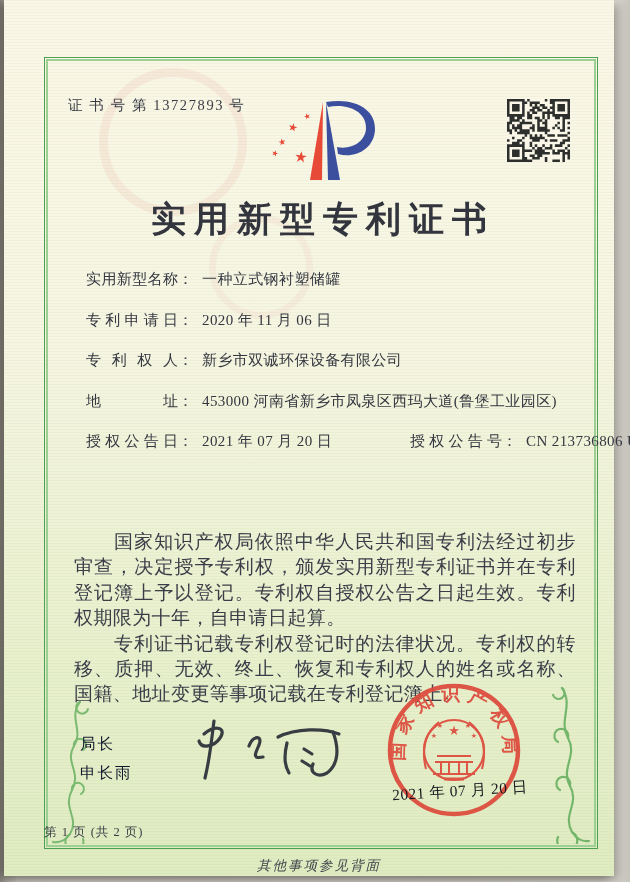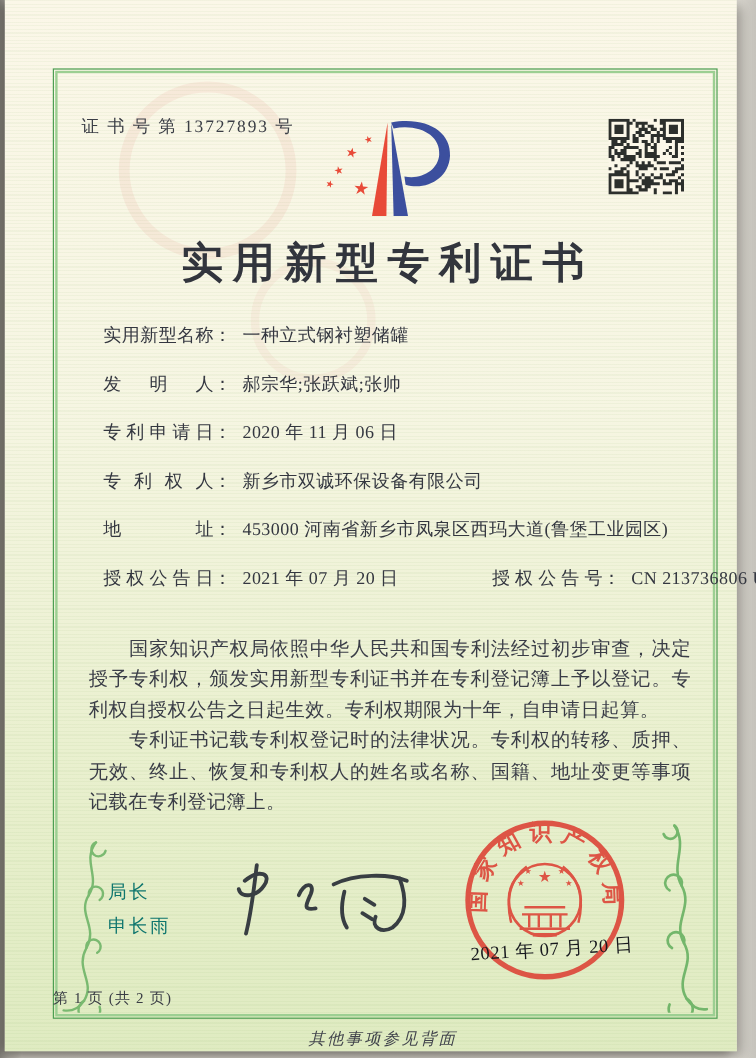--- a/index.html
+++ b/index.html
@@ -30,24 +30,24 @@
   .logo{position:absolute;left:256px;top:96px;width:126px;height:94px;}
   .qr{position:absolute;left:503px;top:99px;width:63px;height:63px;color:#2c2f2c;}
   .fields{position:absolute;left:82px;top:270px;width:500px;font-size:15px;color:#343740;}
   .frow{margin-bottom:21.5px;white-space:nowrap;}
   .frow.first{}
   .flabel{display:inline-block;width:92px;text-align:justify;text-align-last:justify;vertical-align:bottom;}
   .fcolon{display:inline-block;margin-right:9px;}
   .fvalue{letter-spacing:.4px;}
   .fvalue.w{display:inline-block;width:166px;}
   .pair2{margin-left:42px;}
-  .paras{position:absolute;left:70px;top:529px;width:502px;font-size:16px;line-height:25.4px;
+  .paras{position:absolute;left:70px;top:529px;width:502px;font-size:19px;line-height:25.4px;
          letter-spacing:.4px;color:#3a3d47;text-align:justify;}
   .paras p{margin:0;text-indent:2.1em;}
-  .signer{position:absolute;left:86px;top:729px;font-size:15.5px;line-height:29px;color:#0f766e;letter-spacing:2px;}
+  .signer{position:absolute;left:76px;top:729px;font-size:15.5px;line-height:29px;color:#0f172a;letter-spacing:2px;}
   .signature{position:absolute;left:182px;top:718px;width:164px;height:64px;}
   .seal{position:absolute;left:378px;top:678px;width:144px;height:144px;opacity:.93;}
   .sealdate{position:absolute;left:388px;top:781px;font-size:15.5px;color:#17191e;letter-spacing:.5px;
             transform:rotate(-3.5deg);white-space:nowrap;}
   .pagenum{position:absolute;left:40px;width:552px;top:824px;text-align:left;font-size:12.5px;
            letter-spacing:1px;color:#3a3d45;}
   .backnote{position:absolute;left:0;width:630px;top:857px;text-align:center;font-size:13.5px;
             font-style:italic;letter-spacing:2px;color:#41444c;}
 </style>
 </head>
@@ -101,23 +101,20 @@
     <svg class="qr" viewBox="0 0 62 62">
       <rect x="0" y="0" width="62" height="62" fill="#fbf7e8"></rect>
       <path id="qr-path" fill="#2c2f2c" d="M0.00 0.00h2.48v2.48h-2.48zM2.48 0.00h2.48v2.48h-2.48zM4.96 0.00h2.48v2.48h-2.48zM7.44 0.00h2.48v2.48h-2.48zM9.92 0.00h2.48v2.48h-2.48zM12.40 0.00h2.48v2.48h-2.48zM14.88 0.00h2.48v2.48h-2.48zM19.84 0.00h2.48v2.48h-2.48zM37.20 0.00h2.48v2.48h-2.48zM42.16 0.00h2.48v2.48h-2.48zM44.64 0.00h2.48v2.48h-2.48zM47.12 0.00h2.48v2.48h-2.48zM49.60 0.00h2.48v2.48h-2.48zM52.08 0.00h2.48v2.48h-2.48zM54.56 0.00h2.48v2.48h-2.48zM57.04 0.00h2.48v2.48h-2.48zM59.52 0.00h2.48v2.48h-2.48zM0.00 2.48h2.48v2.48h-2.48zM14.88 2.48h2.48v2.48h-2.48zM17.36 2.48h2.48v2.48h-2.48zM22.32 2.48h2.48v2.48h-2.48zM24.80 2.48h2.48v2.48h-2.48zM27.28 2.48h2.48v2.48h-2.48zM29.76 2.48h2.48v2.48h-2.48zM42.16 2.48h2.48v2.48h-2.48zM44.64 2.48h2.48v2.48h-2.48zM59.52 2.48h2.48v2.48h-2.48zM0.00 4.96h2.48v2.48h-2.48zM4.96 4.96h2.48v2.48h-2.48zM7.44 4.96h2.48v2.48h-2.48zM9.92 4.96h2.48v2.48h-2.48zM14.88 4.96h2.48v2.48h-2.48zM22.32 4.96h2.48v2.48h-2.48zM27.28 4.96h2.48v2.48h-2.48zM32.24 4.96h2.48v2.48h-2.48zM34.72 4.96h2.48v2.48h-2.48zM44.64 4.96h2.48v2.48h-2.48zM49.60 4.96h2.48v2.48h-2.48zM52.08 4.96h2.48v2.48h-2.48zM54.56 4.96h2.48v2.48h-2.48zM59.52 4.96h2.48v2.48h-2.48zM0.00 7.44h2.48v2.48h-2.48zM4.96 7.44h2.48v2.48h-2.48zM7.44 7.44h2.48v2.48h-2.48zM9.92 7.44h2.48v2.48h-2.48zM14.88 7.44h2.48v2.48h-2.48zM24.80 7.44h2.48v2.48h-2.48zM27.28 7.44h2.48v2.48h-2.48zM29.76 7.44h2.48v2.48h-2.48zM34.72 7.44h2.48v2.48h-2.48zM37.20 7.44h2.48v2.48h-2.48zM42.16 7.44h2.48v2.48h-2.48zM44.64 7.44h2.48v2.48h-2.48zM49.60 7.44h2.48v2.48h-2.48zM52.08 7.44h2.48v2.48h-2.48zM54.56 7.44h2.48v2.48h-2.48zM59.52 7.44h2.48v2.48h-2.48zM0.00 9.92h2.48v2.48h-2.48zM4.96 9.92h2.48v2.48h-2.48zM7.44 9.92h2.48v2.48h-2.48zM9.92 9.92h2.48v2.48h-2.48zM14.88 9.92h2.48v2.48h-2.48zM22.32 9.92h2.48v2.48h-2.48zM24.80 9.92h2.48v2.48h-2.48zM29.76 9.92h2.48v2.48h-2.48zM32.24 9.92h2.48v2.48h-2.48zM39.68 9.92h2.48v2.48h-2.48zM44.64 9.92h2.48v2.48h-2.48zM49.60 9.92h2.48v2.48h-2.48zM52.08 9.92h2.48v2.48h-2.48zM54.56 9.92h2.48v2.48h-2.48zM59.52 9.92h2.48v2.48h-2.48zM0.00 12.40h2.48v2.48h-2.48zM14.88 12.40h2.48v2.48h-2.48zM19.84 12.40h2.48v2.48h-2.48zM24.80 12.40h2.48v2.48h-2.48zM27.28 12.40h2.48v2.48h-2.48zM34.72 12.40h2.48v2.48h-2.48zM37.20 12.40h2.48v2.48h-2.48zM39.68 12.40h2.48v2.48h-2.48zM42.16 12.40h2.48v2.48h-2.48zM44.64 12.40h2.48v2.48h-2.48zM59.52 12.40h2.48v2.48h-2.48zM0.00 14.88h2.48v2.48h-2.48zM2.48 14.88h2.48v2.48h-2.48zM4.96 14.88h2.48v2.48h-2.48zM7.44 14.88h2.48v2.48h-2.48zM9.92 14.88h2.48v2.48h-2.48zM12.40 14.88h2.48v2.48h-2.48zM14.88 14.88h2.48v2.48h-2.48zM19.84 14.88h2.48v2.48h-2.48zM22.32 14.88h2.48v2.48h-2.48zM34.72 14.88h2.48v2.48h-2.48zM39.68 14.88h2.48v2.48h-2.48zM44.64 14.88h2.48v2.48h-2.48zM47.12 14.88h2.48v2.48h-2.48zM49.60 14.88h2.48v2.48h-2.48zM52.08 14.88h2.48v2.48h-2.48zM54.56 14.88h2.48v2.48h-2.48zM57.04 14.88h2.48v2.48h-2.48zM59.52 14.88h2.48v2.48h-2.48zM2.48 17.36h2.48v2.48h-2.48zM4.96 17.36h2.48v2.48h-2.48zM9.92 17.36h2.48v2.48h-2.48zM12.40 17.36h2.48v2.48h-2.48zM19.84 17.36h2.48v2.48h-2.48zM22.32 17.36h2.48v2.48h-2.48zM27.28 17.36h2.48v2.48h-2.48zM29.76 17.36h2.48v2.48h-2.48zM34.72 17.36h2.48v2.48h-2.48zM39.68 17.36h2.48v2.48h-2.48zM47.12 17.36h2.48v2.48h-2.48zM49.60 17.36h2.48v2.48h-2.48zM54.56 17.36h2.48v2.48h-2.48zM57.04 17.36h2.48v2.48h-2.48zM59.52 17.36h2.48v2.48h-2.48zM2.48 19.84h2.48v2.48h-2.48zM4.96 19.84h2.48v2.48h-2.48zM7.44 19.84h2.48v2.48h-2.48zM9.92 19.84h2.48v2.48h-2.48zM14.88 19.84h2.48v2.48h-2.48zM29.76 19.84h2.48v2.48h-2.48zM32.24 19.84h2.48v2.48h-2.48zM37.20 19.84h2.48v2.48h-2.48zM54.56 19.84h2.48v2.48h-2.48zM0.00 22.32h2.48v2.48h-2.48zM2.48 22.32h2.48v2.48h-2.48zM12.40 22.32h2.48v2.48h-2.48zM14.88 22.32h2.48v2.48h-2.48zM17.36 22.32h2.48v2.48h-2.48zM19.84 22.32h2.48v2.48h-2.48zM22.32 22.32h2.48v2.48h-2.48zM29.76 22.32h2.48v2.48h-2.48zM34.72 22.32h2.48v2.48h-2.48zM37.20 22.32h2.48v2.48h-2.48zM49.60 22.32h2.48v2.48h-2.48zM54.56 22.32h2.48v2.48h-2.48zM59.52 22.32h2.48v2.48h-2.48zM0.00 24.80h2.48v2.48h-2.48zM4.96 24.80h2.48v2.48h-2.48zM9.92 24.80h2.48v2.48h-2.48zM12.40 24.80h2.48v2.48h-2.48zM24.80 24.80h2.48v2.48h-2.48zM29.76 24.80h2.48v2.48h-2.48zM37.20 24.80h2.48v2.48h-2.48zM47.12 24.80h2.48v2.48h-2.48zM54.56 24.80h2.48v2.48h-2.48zM0.00 27.28h2.48v2.48h-2.48zM4.96 27.28h2.48v2.48h-2.48zM7.44 27.28h2.48v2.48h-2.48zM9.92 27.28h2.48v2.48h-2.48zM12.40 27.28h2.48v2.48h-2.48zM22.32 27.28h2.48v2.48h-2.48zM24.80 27.28h2.48v2.48h-2.48zM29.76 27.28h2.48v2.48h-2.48zM32.24 27.28h2.48v2.48h-2.48zM34.72 27.28h2.48v2.48h-2.48zM37.20 27.28h2.48v2.48h-2.48zM44.64 27.28h2.48v2.48h-2.48zM49.60 27.28h2.48v2.48h-2.48zM54.56 27.28h2.48v2.48h-2.48zM59.52 27.28h2.48v2.48h-2.48zM0.00 29.76h2.48v2.48h-2.48zM2.48 29.76h2.48v2.48h-2.48zM7.44 29.76h2.48v2.48h-2.48zM12.40 29.76h2.48v2.48h-2.48zM14.88 29.76h2.48v2.48h-2.48zM17.36 29.76h2.48v2.48h-2.48zM19.84 29.76h2.48v2.48h-2.48zM24.80 29.76h2.48v2.48h-2.48zM29.76 29.76h2.48v2.48h-2.48zM32.24 29.76h2.48v2.48h-2.48zM34.72 29.76h2.48v2.48h-2.48zM37.20 29.76h2.48v2.48h-2.48zM39.68 29.76h2.48v2.48h-2.48zM52.08 29.76h2.48v2.48h-2.48zM54.56 29.76h2.48v2.48h-2.48zM2.48 32.24h2.48v2.48h-2.48zM9.92 32.24h2.48v2.48h-2.48zM12.40 32.24h2.48v2.48h-2.48zM14.88 32.24h2.48v2.48h-2.48zM17.36 32.24h2.48v2.48h-2.48zM19.84 32.24h2.48v2.48h-2.48zM37.20 32.24h2.48v2.48h-2.48zM59.52 32.24h2.48v2.48h-2.48zM17.36 34.72h2.48v2.48h-2.48zM22.32 34.72h2.48v2.48h-2.48zM27.28 34.72h2.48v2.48h-2.48zM32.24 34.72h2.48v2.48h-2.48zM39.68 34.72h2.48v2.48h-2.48zM42.16 34.72h2.48v2.48h-2.48zM44.64 34.72h2.48v2.48h-2.48zM49.60 34.72h2.48v2.48h-2.48zM52.08 34.72h2.48v2.48h-2.48zM54.56 34.72h2.48v2.48h-2.48zM57.04 34.72h2.48v2.48h-2.48zM4.96 37.20h2.48v2.48h-2.48zM14.88 37.20h2.48v2.48h-2.48zM22.32 37.20h2.48v2.48h-2.48zM24.80 37.20h2.48v2.48h-2.48zM27.28 37.20h2.48v2.48h-2.48zM29.76 37.20h2.48v2.48h-2.48zM32.24 37.20h2.48v2.48h-2.48zM34.72 37.20h2.48v2.48h-2.48zM59.52 37.20h2.48v2.48h-2.48zM0.00 39.68h2.48v2.48h-2.48zM9.92 39.68h2.48v2.48h-2.48zM12.40 39.68h2.48v2.48h-2.48zM24.80 39.68h2.48v2.48h-2.48zM27.28 39.68h2.48v2.48h-2.48zM29.76 39.68h2.48v2.48h-2.48zM37.20 39.68h2.48v2.48h-2.48zM42.16 39.68h2.48v2.48h-2.48zM44.64 39.68h2.48v2.48h-2.48zM47.12 39.68h2.48v2.48h-2.48zM54.56 39.68h2.48v2.48h-2.48zM57.04 39.68h2.48v2.48h-2.48zM59.52 39.68h2.48v2.48h-2.48zM4.96 42.16h2.48v2.48h-2.48zM7.44 42.16h2.48v2.48h-2.48zM9.92 42.16h2.48v2.48h-2.48zM14.88 42.16h2.48v2.48h-2.48zM22.32 42.16h2.48v2.48h-2.48zM52.08 42.16h2.48v2.48h-2.48zM54.56 42.16h2.48v2.48h-2.48zM0.00 44.64h2.48v2.48h-2.48zM2.48 44.64h2.48v2.48h-2.48zM4.96 44.64h2.48v2.48h-2.48zM7.44 44.64h2.48v2.48h-2.48zM9.92 44.64h2.48v2.48h-2.48zM12.40 44.64h2.48v2.48h-2.48zM14.88 44.64h2.48v2.48h-2.48zM22.32 44.64h2.48v2.48h-2.48zM27.28 44.64h2.48v2.48h-2.48zM34.72 44.64h2.48v2.48h-2.48zM42.16 44.64h2.48v2.48h-2.48zM47.12 44.64h2.48v2.48h-2.48zM49.60 44.64h2.48v2.48h-2.48zM52.08 44.64h2.48v2.48h-2.48zM59.52 44.64h2.48v2.48h-2.48zM0.00 47.12h2.48v2.48h-2.48zM14.88 47.12h2.48v2.48h-2.48zM24.80 47.12h2.48v2.48h-2.48zM29.76 47.12h2.48v2.48h-2.48zM32.24 47.12h2.48v2.48h-2.48zM37.20 47.12h2.48v2.48h-2.48zM39.68 47.12h2.48v2.48h-2.48zM42.16 47.12h2.48v2.48h-2.48zM57.04 47.12h2.48v2.48h-2.48zM0.00 49.60h2.48v2.48h-2.48zM4.96 49.60h2.48v2.48h-2.48zM7.44 49.60h2.48v2.48h-2.48zM9.92 49.60h2.48v2.48h-2.48zM14.88 49.60h2.48v2.48h-2.48zM17.36 49.60h2.48v2.48h-2.48zM19.84 49.60h2.48v2.48h-2.48zM22.32 49.60h2.48v2.48h-2.48zM27.28 49.60h2.48v2.48h-2.48zM29.76 49.60h2.48v2.48h-2.48zM32.24 49.60h2.48v2.48h-2.48zM34.72 49.60h2.48v2.48h-2.48zM44.64 49.60h2.48v2.48h-2.48zM49.60 49.60h2.48v2.48h-2.48zM52.08 49.60h2.48v2.48h-2.48zM54.56 49.60h2.48v2.48h-2.48zM59.52 49.60h2.48v2.48h-2.48zM0.00 52.08h2.48v2.48h-2.48zM4.96 52.08h2.48v2.48h-2.48zM7.44 52.08h2.48v2.48h-2.48zM9.92 52.08h2.48v2.48h-2.48zM14.88 52.08h2.48v2.48h-2.48zM27.28 52.08h2.48v2.48h-2.48zM29.76 52.08h2.48v2.48h-2.48zM32.24 52.08h2.48v2.48h-2.48zM34.72 52.08h2.48v2.48h-2.48zM37.20 52.08h2.48v2.48h-2.48zM39.68 52.08h2.48v2.48h-2.48zM44.64 52.08h2.48v2.48h-2.48zM47.12 52.08h2.48v2.48h-2.48zM49.60 52.08h2.48v2.48h-2.48zM54.56 52.08h2.48v2.48h-2.48zM57.04 52.08h2.48v2.48h-2.48zM59.52 52.08h2.48v2.48h-2.48zM0.00 54.56h2.48v2.48h-2.48zM4.96 54.56h2.48v2.48h-2.48zM7.44 54.56h2.48v2.48h-2.48zM9.92 54.56h2.48v2.48h-2.48zM14.88 54.56h2.48v2.48h-2.48zM22.32 54.56h2.48v2.48h-2.48zM24.80 54.56h2.48v2.48h-2.48zM29.76 54.56h2.48v2.48h-2.48zM32.24 54.56h2.48v2.48h-2.48zM54.56 54.56h2.48v2.48h-2.48zM59.52 54.56h2.48v2.48h-2.48zM0.00 57.04h2.48v2.48h-2.48zM14.88 57.04h2.48v2.48h-2.48zM17.36 57.04h2.48v2.48h-2.48zM24.80 57.04h2.48v2.48h-2.48zM27.28 57.04h2.48v2.48h-2.48zM29.76 57.04h2.48v2.48h-2.48zM37.20 57.04h2.48v2.48h-2.48zM54.56 57.04h2.48v2.48h-2.48zM59.52 57.04h2.48v2.48h-2.48zM0.00 59.52h2.48v2.48h-2.48zM2.48 59.52h2.48v2.48h-2.48zM4.96 59.52h2.48v2.48h-2.48zM7.44 59.52h2.48v2.48h-2.48zM9.92 59.52h2.48v2.48h-2.48zM12.40 59.52h2.48v2.48h-2.48zM14.88 59.52h2.48v2.48h-2.48zM17.36 59.52h2.48v2.48h-2.48zM19.84 59.52h2.48v2.48h-2.48zM22.32 59.52h2.48v2.48h-2.48zM37.20 59.52h2.48v2.48h-2.48zM44.64 59.52h2.48v2.48h-2.48zM47.12 59.52h2.48v2.48h-2.48zM49.60 59.52h2.48v2.48h-2.48zM54.56 59.52h2.48v2.48h-2.48z"></path>
     </svg>
 
     <h1 class="title">实用新型专利证书</h1>
 
     <div class="fields">
       <div class="frow first">
         <span class="flabel">实用新型名称</span><span class="fcolon">：</span><span class="fvalue">一种立式钢衬塑储罐</span>
-      </div>
-      <div class="frow">
-        <span class="flabel">发明人</span><span class="fcolon">：</span><span class="fvalue">郝宗华;张跃斌;张帅</span>
       </div>
       <div class="frow">
         <span class="flabel">专利申请日</span><span class="fcolon">：</span><span class="fvalue">2020 年 11 月 06 日</span>
       </div>
       <div class="frow">
         <span class="flabel">专利权人</span><span class="fcolon">：</span><span class="fvalue">新乡市双诚环保设备有限公司</span>
       </div>
       <div class="frow">
         <span class="flabel">地址</span><span class="fcolon">：</span><span class="fvalue">453000 河南省新乡市凤泉区西玛大道(鲁堡工业园区)</span>
       </div>

